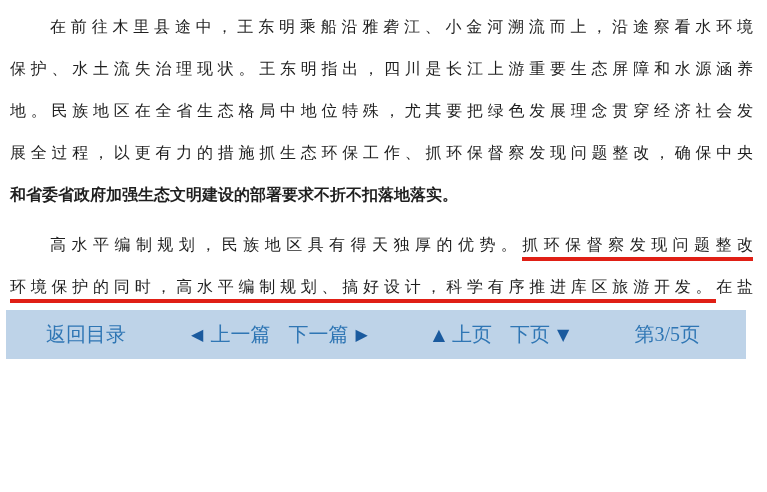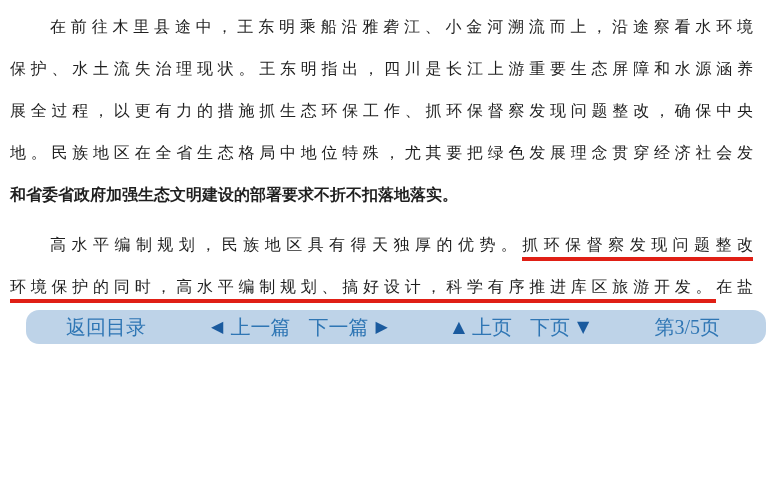--- a/index.html
+++ b/index.html
@@ -24,32 +24,31 @@
     overflow: visible;
   }
   .line.full { text-align-last: justify; }
   .line.lastline { text-align-last: left; font-weight: bold; }
   .line.indent { text-indent: 40px; }
   .u {
     border-bottom: 4px solid var(--underline-color, #e01f15);
     padding-bottom: 4px;
   }
   .navbar {
-    margin: 2px 0 0 26px;
+    margin: 2px 0 0 6px;
     width: 740px;
-    height: 34px;
+    height: 49px;
     background: var(--nav-bg, #bed3e8);
     display: flex;
     align-items: center;
     justify-content: space-between;
     padding: 0 46px 0 40px;
     box-sizing: border-box;
     font-size: 20px;
     color: var(--nav-text, #2f76b4);
-    border-radius: 13px;
   }
   .nav-group {
     display: flex;
     align-items: center;
     gap: 18px;
   }
   .nav-item {
     display: flex;
     align-items: center;
     gap: 7px;
@@ -66,22 +65,22 @@
   }
   .page-num { white-space: nowrap; }
 </style>
 </head>
 <body>
 
 <div class="doc" id="doc">
     <div class="para">
       <div class="line indent full"><span>在前往木里县途中，王东明乘船沿雅砻江、小金河溯流而上，沿途察看水环境</span></div>
       <div class="line full"><span>保护、水土流失治理现状。王东明指出，四川是长江上游重要生态屏障和水源涵养</span></div>
+      <div class="line full"><span>地。民族地区在全省生态格局中地位特殊，尤其要把绿色发展理念贯穿经济社会发</span></div>
       <div class="line full"><span>展全过程，以更有力的措施抓生态环保工作、抓环保督察发现问题整改，确保中央</span></div>
-      <div class="line full"><span>地。民族地区在全省生态格局中地位特殊，尤其要把绿色发展理念贯穿经济社会发</span></div>
       <div class="line lastline"><span>和省委省政府加强生态文明建设的部署要求不折不扣落地落实。</span></div>
     </div>
     <div class="para">
       <div class="line indent full"><span>高水平编制规划，民族地区具有得天独厚的优势。</span><span class="u">抓环保督察发现问题整改</span></div>
       <div class="line full"><span class="u">环境保护的同时，高水平编制规划、搞好设计，科学有序推进库区旅游开发。</span><span>在盐</span></div>
     </div>
   </div>
 
 <div class="navbar">
   <a class="nav-item">

